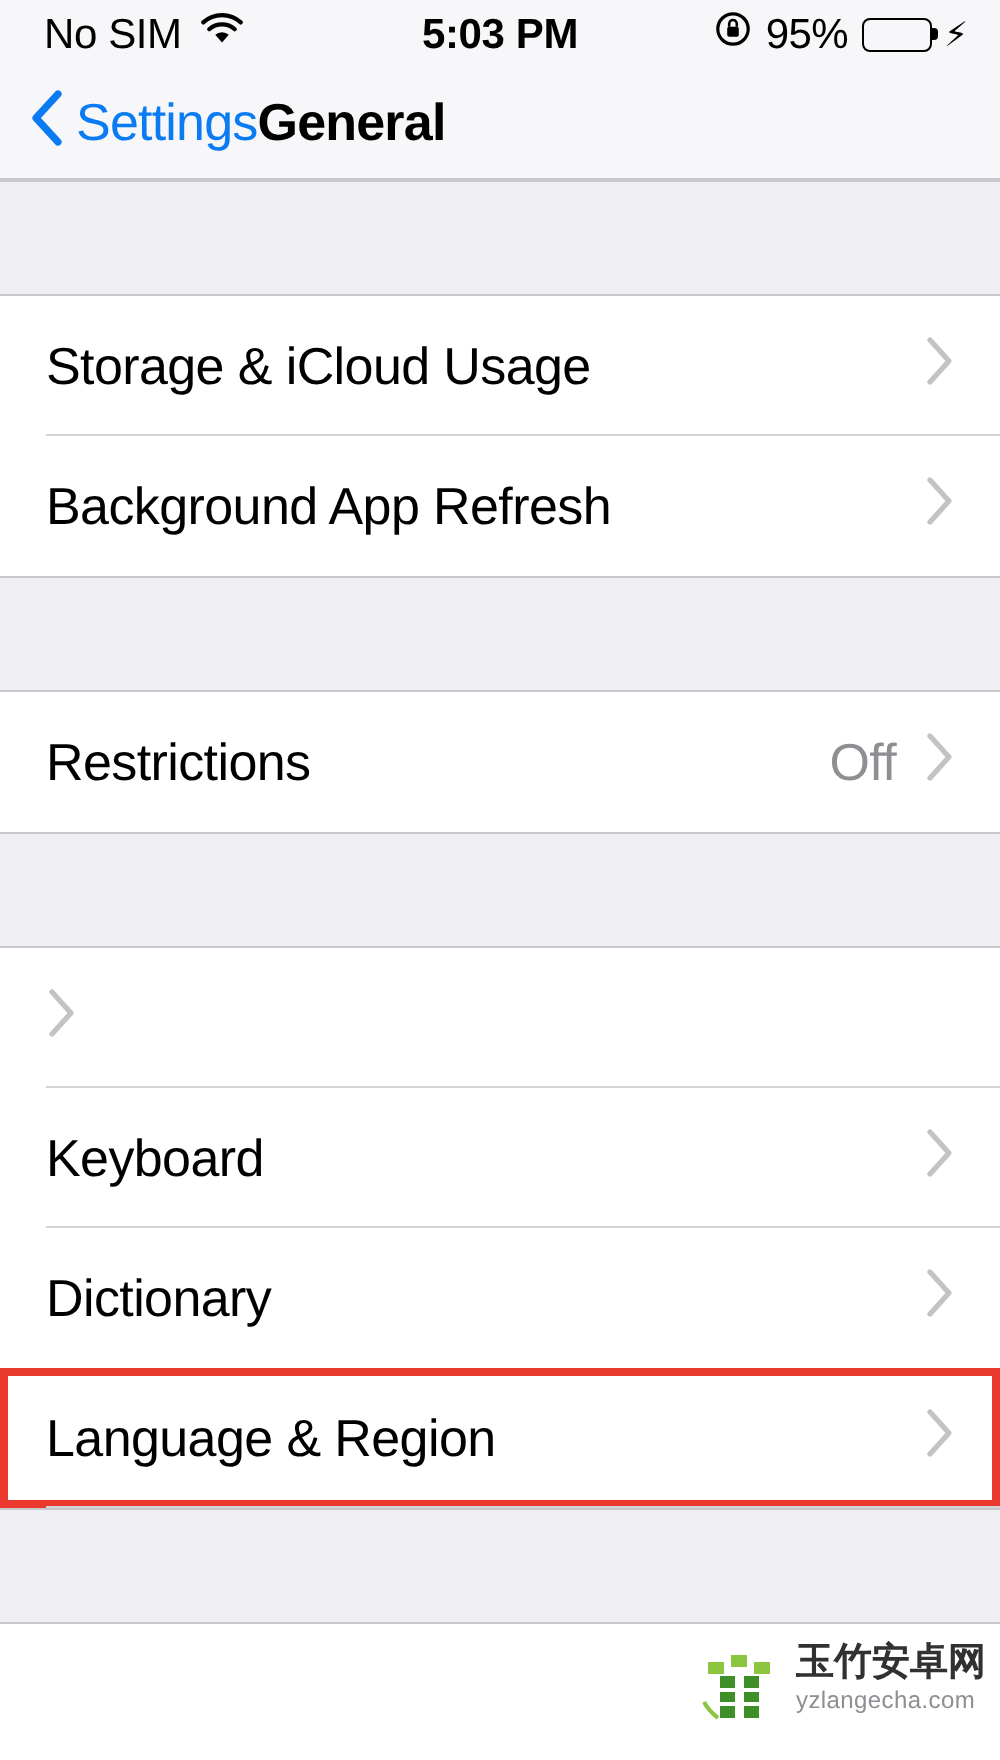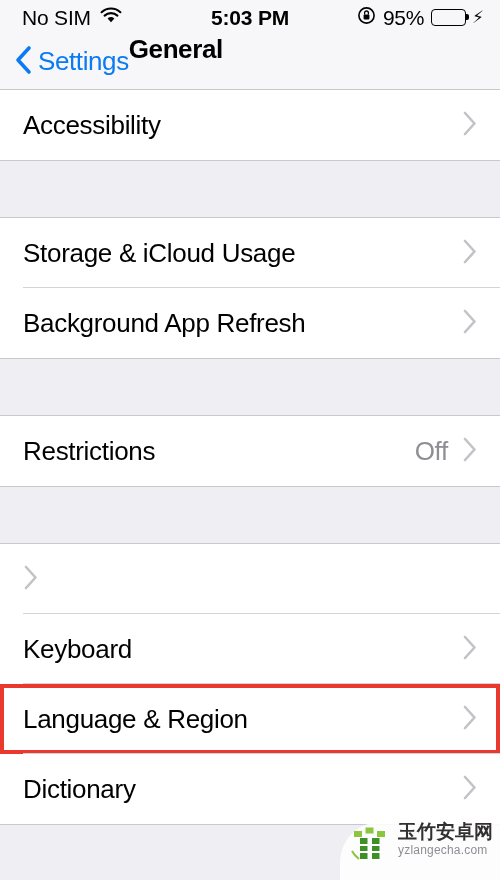--- a/index.html
+++ b/index.html
@@ -100,20 +100,21 @@
     color: #000;
     margin-left: -1px;
   }
 
   
   .nav-bar {
     height: 56px;
     background: #f7f7f9;
     border-bottom: 1px solid #c9c9cd;
     display: flex;
+    align-items: center;
     padding-left: 14px;
     box-sizing: border-box;
     position: relative;
   }
   .back-button {
     display: flex;
     align-items: center;
     gap: 6px;
     cursor: pointer;
   }
@@ -271,28 +272,20 @@
       <svg width="18" height="30" viewBox="0 0 18 30">
         <path d="M15 3 L4 15 L15 27" stroke="#0a7bf2" stroke-width="3.6" fill="none" stroke-linecap="round" stroke-linejoin="round"></path>
       </svg>
     </span>
     <span class="back-label">Settings</span>
   </div>
   <div class="nav-title">General</div>
 </div>
 
 <div class="list" id="settings-list">
-    <div class="section">
-      <div class="row">
-        <span class="row-label">Accessibility</span>
-        <span class="row-chevron"><svg width="16" height="27" viewBox="0 0 16 27">
-            <path d="M3 3 L12.5 13.5 L3 24" stroke="#c2c2c7" stroke-width="2.6" fill="none" stroke-linecap="round" stroke-linejoin="round"></path>
-          </svg></span>
-      </div>
-    </div>
     <div class="gap gap-58"></div>
     <div class="section">
       <div class="row has-sep">
         <span class="row-label">Storage &amp; iCloud Usage</span>
         <span class="row-chevron"><svg width="16" height="27" viewBox="0 0 16 27">
             <path d="M3 3 L12.5 13.5 L3 24" stroke="#c2c2c7" stroke-width="2.6" fill="none" stroke-linecap="round" stroke-linejoin="round"></path>
           </svg></span>
       </div>
       <div class="row">
         <span class="row-label">Background App Refresh</span>
@@ -317,28 +310,28 @@
         <span class="row-chevron"><svg width="16" height="27" viewBox="0 0 16 27">
             <path d="M3 3 L12.5 13.5 L3 24" stroke="#c2c2c7" stroke-width="2.6" fill="none" stroke-linecap="round" stroke-linejoin="round"></path>
           </svg></span>
       </div>
       <div class="row has-sep">
         <span class="row-label">Keyboard</span>
         <span class="row-chevron"><svg width="16" height="27" viewBox="0 0 16 27">
             <path d="M3 3 L12.5 13.5 L3 24" stroke="#c2c2c7" stroke-width="2.6" fill="none" stroke-linecap="round" stroke-linejoin="round"></path>
           </svg></span>
       </div>
+      <div class="row">
+        <span class="row-label">Dictionary</span>
+        <span class="row-chevron"><svg width="16" height="27" viewBox="0 0 16 27">
+            <path d="M3 3 L12.5 13.5 L3 24" stroke="#c2c2c7" stroke-width="2.6" fill="none" stroke-linecap="round" stroke-linejoin="round"></path>
+          </svg></span>
+      </div>
       <div class="row has-sep highlighted">
         <span class="row-label">Language &amp; Region</span>
-        <span class="row-chevron"><svg width="16" height="27" viewBox="0 0 16 27">
-            <path d="M3 3 L12.5 13.5 L3 24" stroke="#c2c2c7" stroke-width="2.6" fill="none" stroke-linecap="round" stroke-linejoin="round"></path>
-          </svg></span>
-      </div>
-      <div class="row">
-        <span class="row-label">Dictionary</span>
         <span class="row-chevron"><svg width="16" height="27" viewBox="0 0 16 27">
             <path d="M3 3 L12.5 13.5 L3 24" stroke="#c2c2c7" stroke-width="2.6" fill="none" stroke-linecap="round" stroke-linejoin="round"></path>
           </svg></span>
       </div>
     </div>
     <div class="gap gap-58"></div>
   </div>
 
 <div class="watermark">
   <span class="wm-logo">

